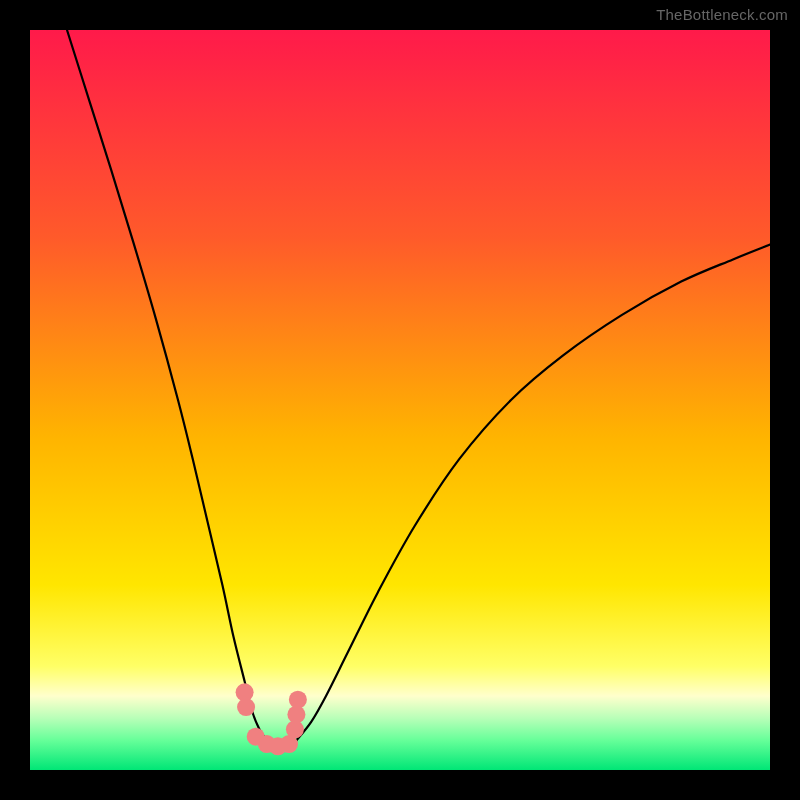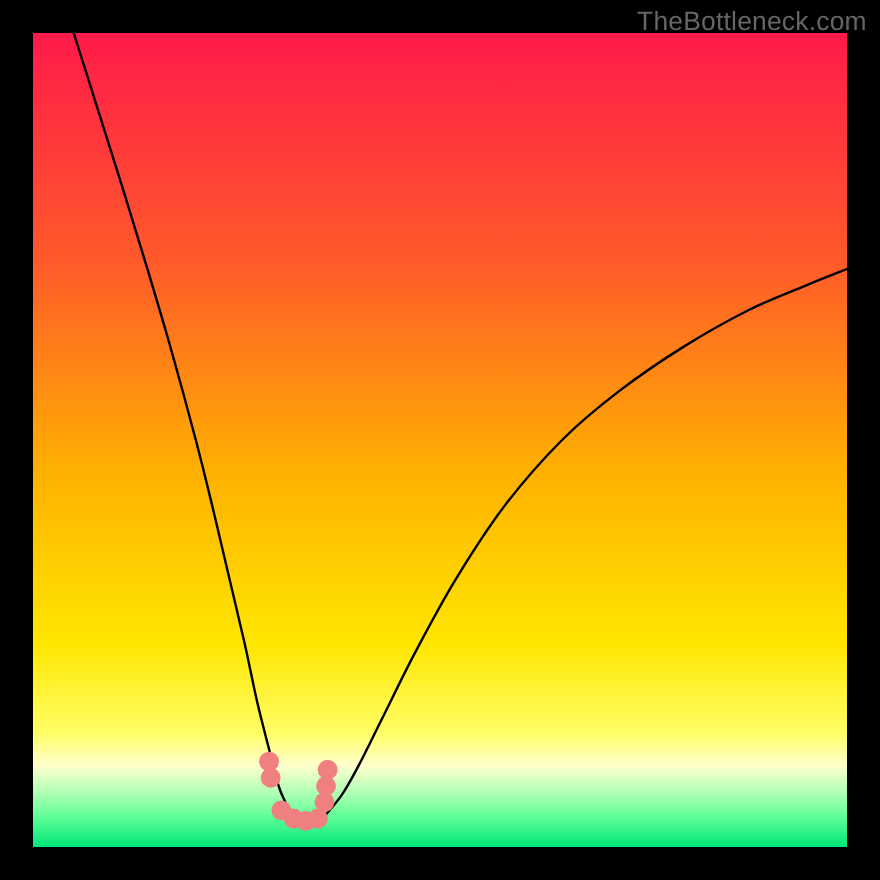--- a/index.html
+++ b/index.html
@@ -14,21 +14,21 @@
     position: relative;
     width: 800px;
     height: 800px;
     background: #000000;
   }
   .watermark {
     position: absolute;
     top: 6px;
     right: 12px;
     font-family: Arial, Helvetica, sans-serif;
-    font-size: 24px;
+    font-size: 15px;
     font-weight: 500;
     color: #666666;
     letter-spacing: 0.2px;
   }
   .plot-wrap {
     position: absolute;
     left: 30px;
     top: 30px;
     width: 740px;
     height: 740px;

